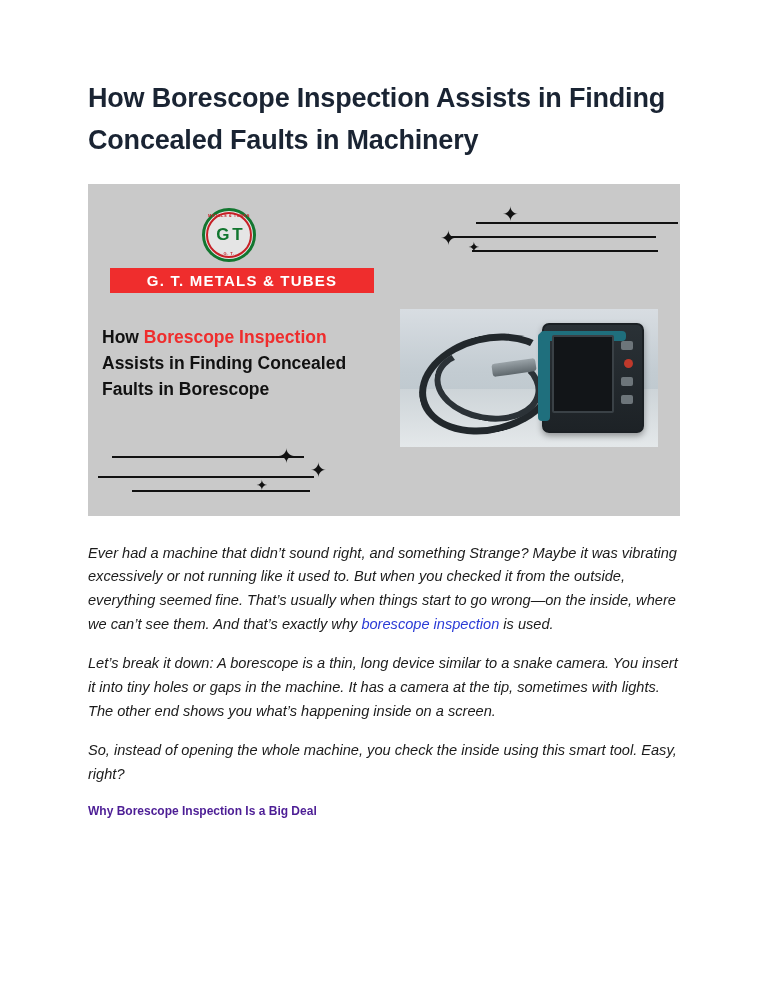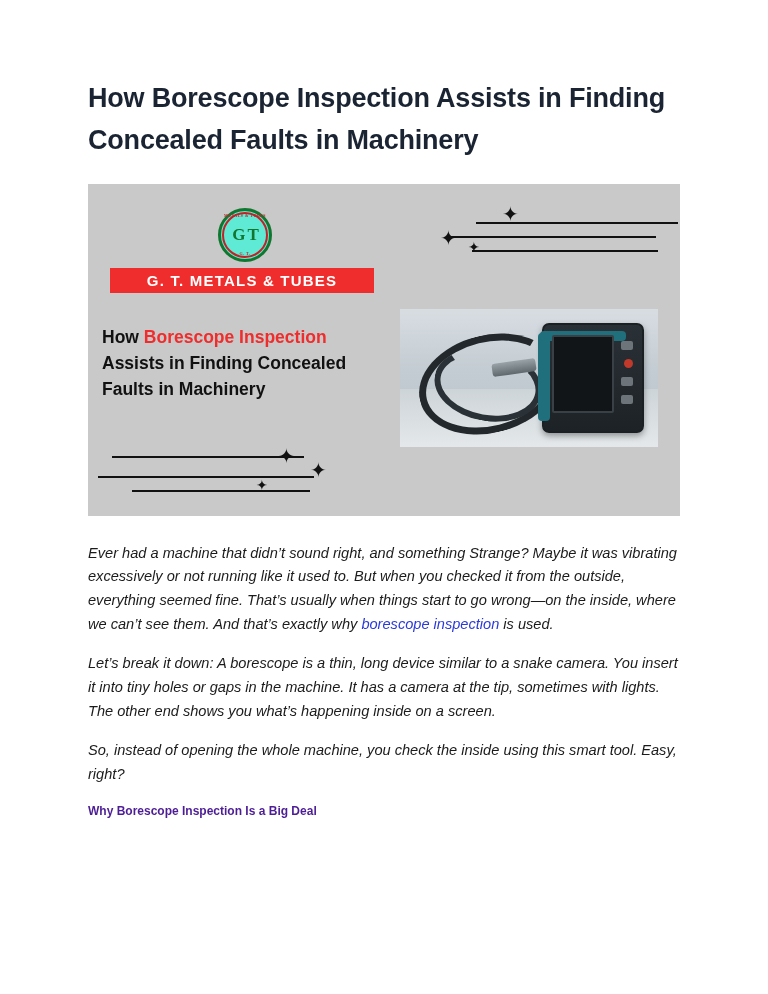--- a/index.html
+++ b/index.html
@@ -36,32 +36,31 @@
   .hero {
     position: relative;
     width: 592px;
     height: 332px;
     background: #c9c9c9;
     overflow: hidden;
     margin-bottom: 26px;
   }
   .hero-logo-badge {
     position: absolute;
-    left: 130px;
+    left: 114px;
     top: 24px;
     width: 54px;
     height: 54px;
     border-radius: 50%;
-    background: #5eead4;
+    background: #e5e5e5;
     border: 3px solid #12762f;
     box-sizing: border-box;
     display: flex;
     align-items: center;
     justify-content: center;
-    font-family: Liberation Serif, serif;
   }
   .hero-logo-badge .ring {
     width: 42px;
     height: 42px;
     border-radius: 50%;
     border: 2px solid #c62026;
     display: flex;
     align-items: center;
     justify-content: center;
     position: relative;
@@ -292,21 +291,21 @@
       </div>
     </div>
 
     <div class="hero-brandbar">
       <span>G. T. METALS &amp; TUBES</span>
     </div>
 
     <div class="hero-heading">
       <span>How </span><span class="accent">Borescope Inspection</span><br>
       <span>Assists in Finding Concealed</span><br>
-      <span>Faults in Machinery</span>
+      <span>Faults in Borescope</span>
     </div>
 
     <div class="hero-photo">
       <div class="photo-table"></div>
       <div class="cable"></div>
       <div class="cable2"></div>
       <div class="connector"></div>
       <div class="device-body">
         <div class="device-teal-left"></div>
         <div class="device-teal-top"></div>

